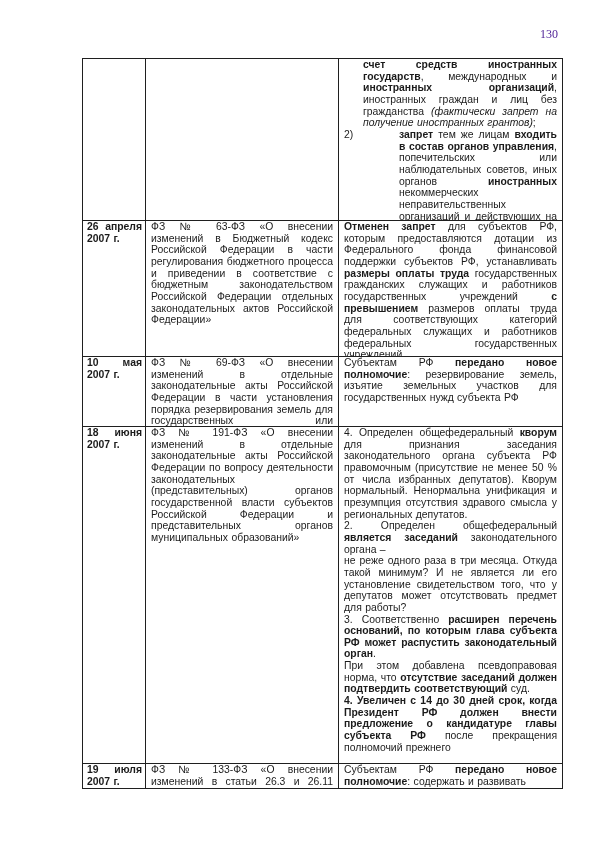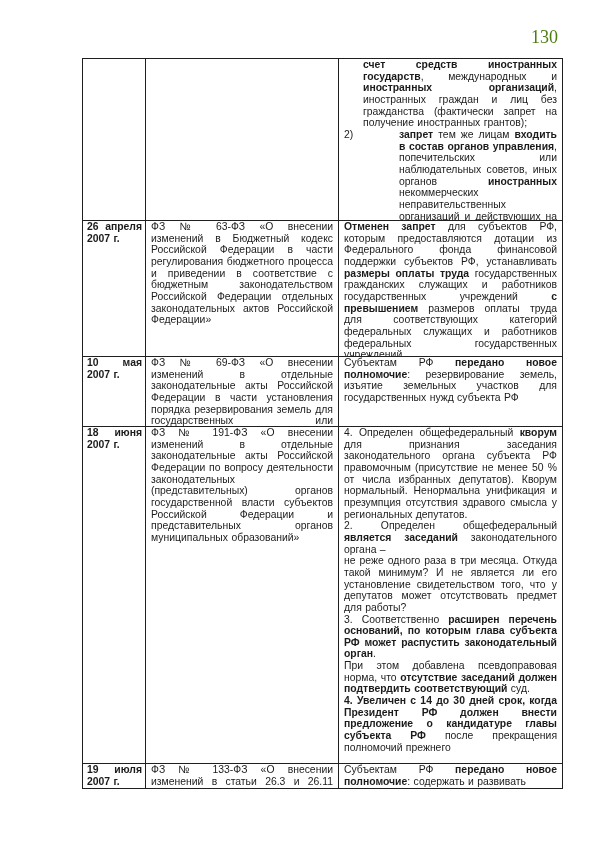--- a/index.html
+++ b/index.html
@@ -8,21 +8,21 @@
     background:#ffffff;
     font-family:"Liberation Sans", sans-serif;
     color:#1b1b1b;
     position:relative;
     -webkit-font-smoothing:antialiased;
   }
   .page{position:absolute;inset:0;background:#ffffff;}
   .page-number{
     position:absolute;top:27px;right:42px;
     font-family:"Liberation Serif", serif;
-    font-size:18px;color:#4d7c0f;text-align:right;
+    font-size:12px;color:#4c1d95;text-align:right;
   }
   .law-table{
     position:absolute;left:82px;top:58px;width:481px;
     border:1.8px solid #1f1f1f;
     box-sizing:border-box;
   }
   .row{
     display:grid;
     grid-template-columns:63px 193px 1fr;
     border-bottom:1.7px solid #1f1f1f;
@@ -41,21 +41,21 @@
     font-size:10.4px;
     line-height:11.65px;
     text-align:justify;
     padding:0 5px 2px 5px;
     word-spacing:0.5px;
   }
   .cell:last-child{border-right:none;}
   .date-cell{font-weight:700;padding:0 3px 2px 4px;}
   .para{margin:0;}
   .b{font-weight:700;}
-  .it{}
+  .it{font-style:italic;}
   .with-marker{display:flex;}
   .marker{flex:0 0 19px;}
   .ptext{flex:1 1 auto;min-width:0;text-align:justify;margin-left:36px;}
   .indent{padding-left:19px;}
 </style>
 </head>
 <body>
 
 <div class="page">
   <div class="page-number">130</div>

